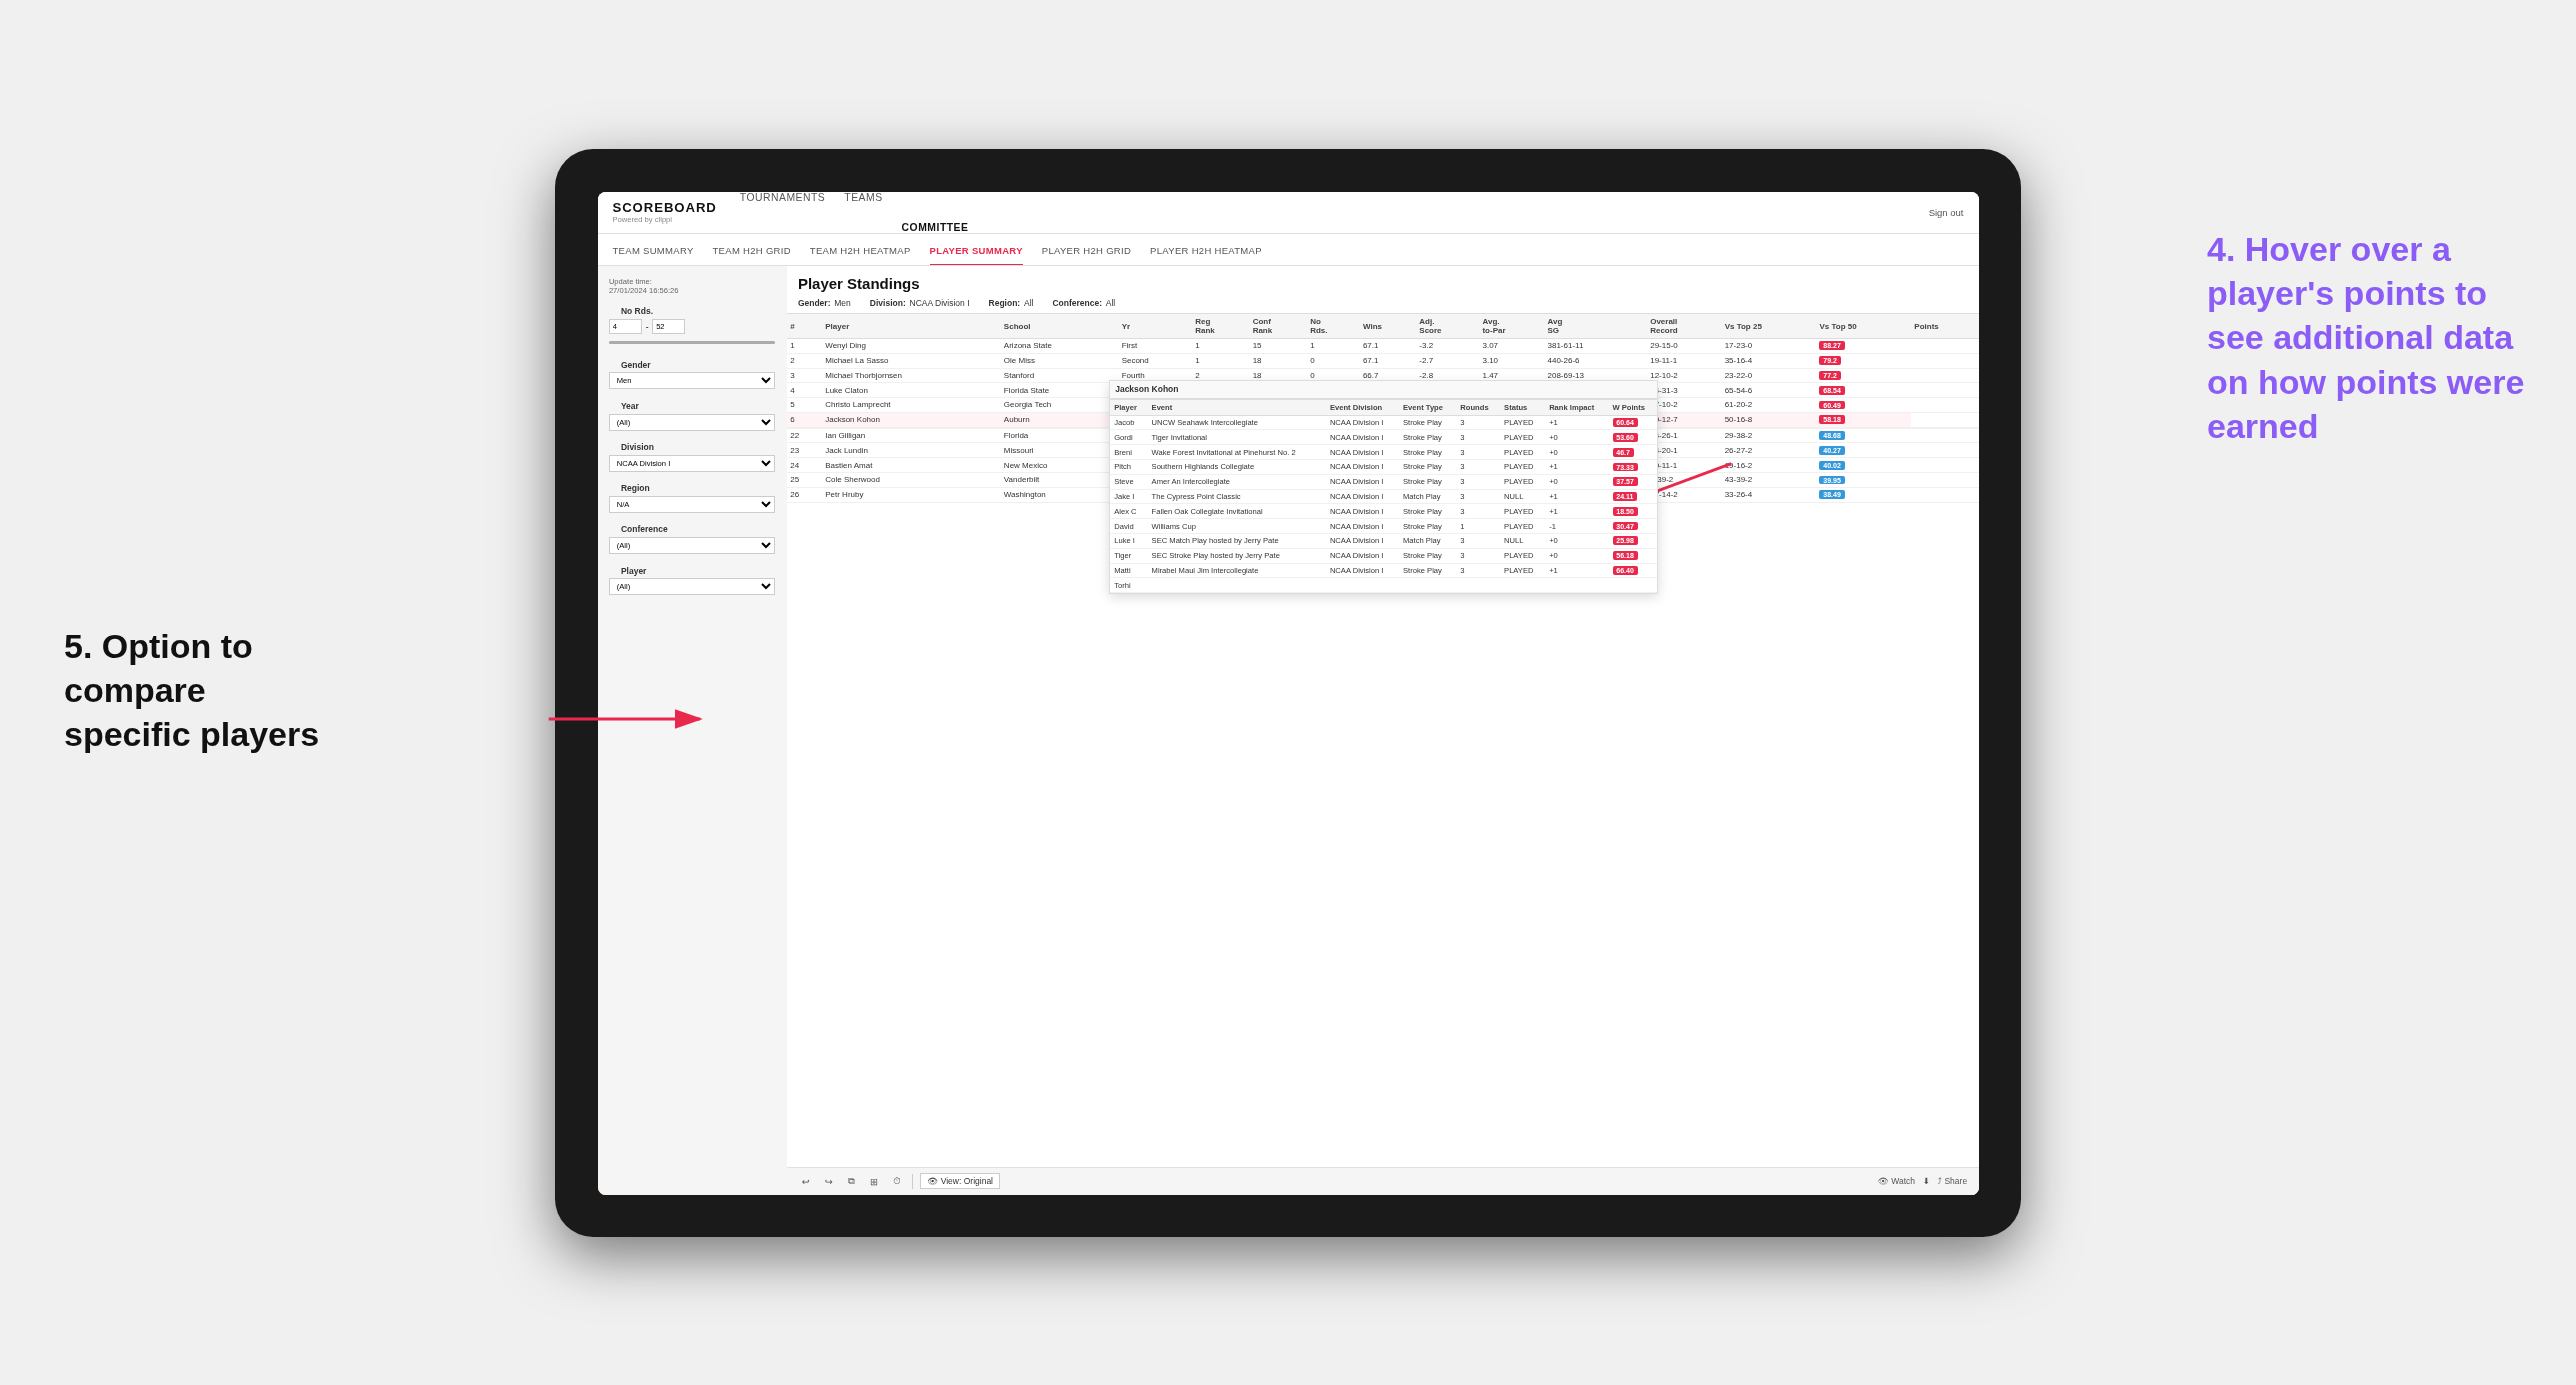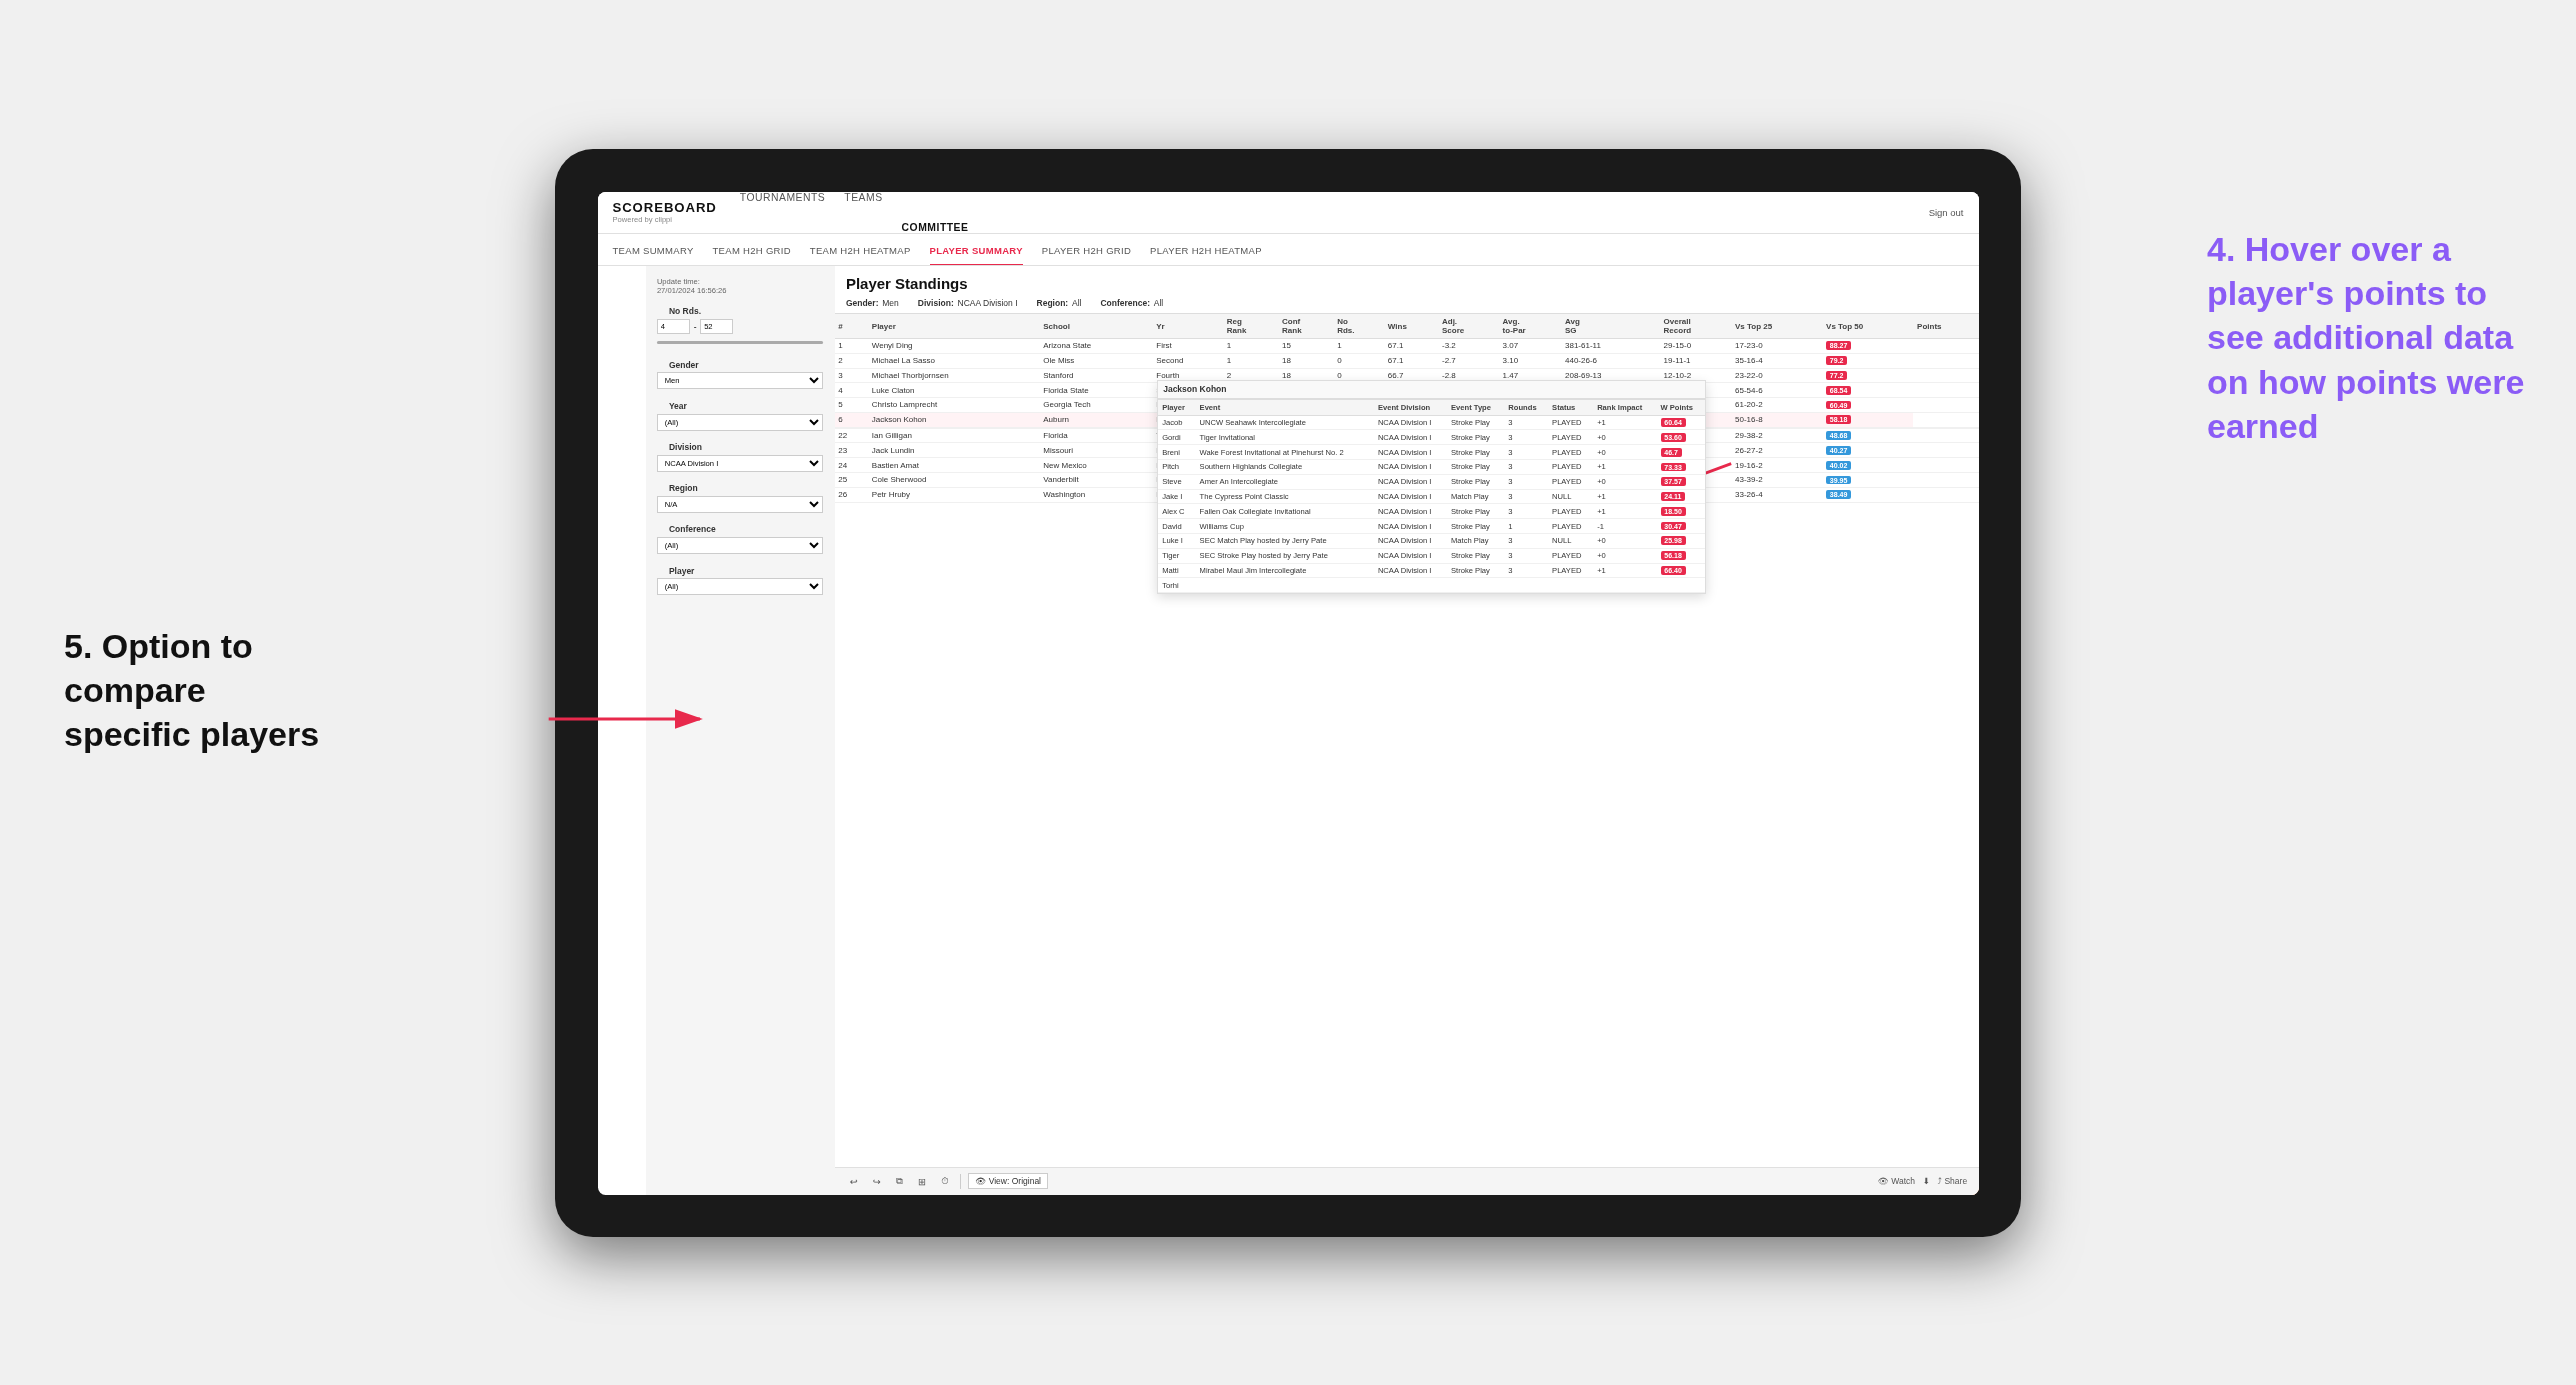--- a/index.html
+++ b/index.html
@@ -119,21 +119,20 @@
       border-bottom: 1.9px solid #e8294c;
       font-weight: 700;
     }
 
     
     .main-content {
       display: flex;
       flex: 1;
       overflow: hidden;
       background: #f97316;
-      margin-left: 48px;
     }
 
     
     .left-panel {
       width: 189px;
       background: #f5f5f5;
       padding: 11.4px;
       flex-shrink: 0;
       display: flex;
       flex-direction: column;

